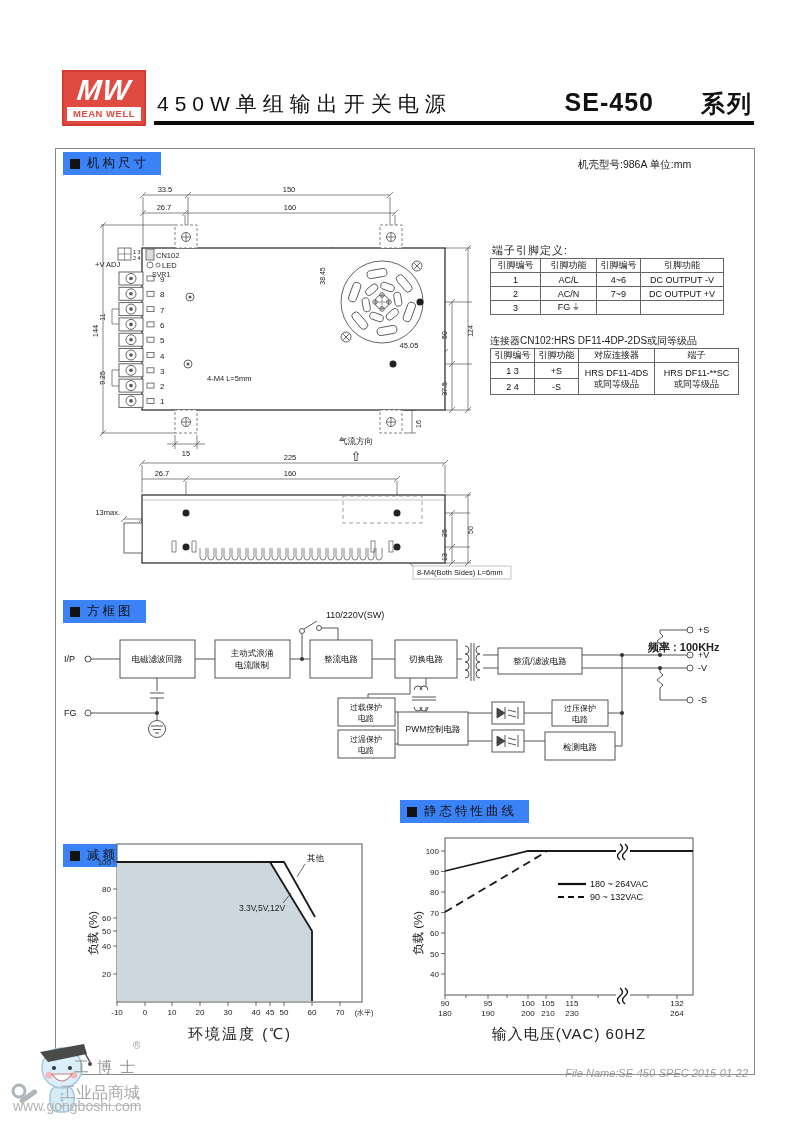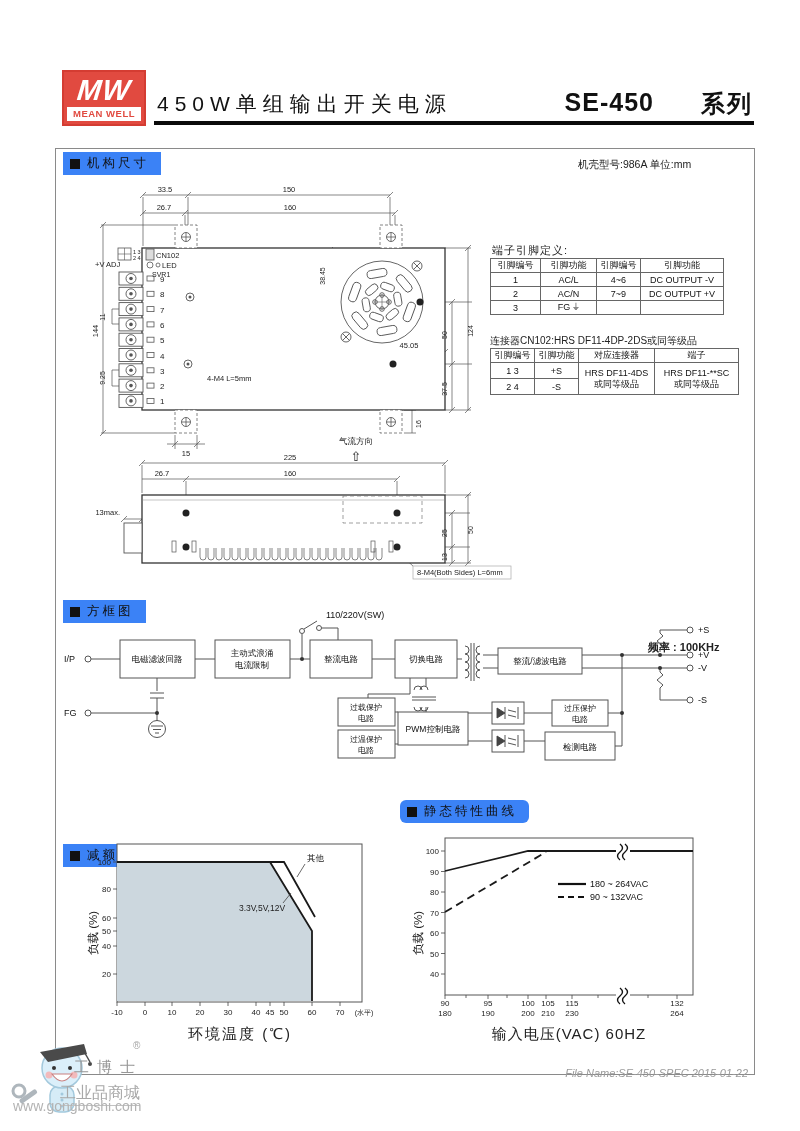--- a/index.html
+++ b/index.html
@@ -524,21 +524,21 @@
       <text x="312" y="1015">60</text>
       <text x="340" y="1015">70</text>
       <text x="364" y="1015" font-size="7">(水平)</text>
       <text x="307" y="861" text-anchor="start" font-size="8.5">其他</text>
       <text x="262" y="911" font-size="8.5">3.3V,5V,12V</text>
       <text x="240" y="1039" font-size="15" letter-spacing="2">环境温度 (℃)</text>
       <text x="97" y="933" font-size="11.5" transform="rotate(-90 97 933)">负载 (%)</text>
     </g>
   </svg>
 
-  <div class="sec" style="left:400px;top:800px;border-radius:6px;">
+  <div class="sec" style="left:400px;top:800px;">
     <span class="sq"></span>
     <span>静态特性曲线</span>
   </div>
 
   <svg style="left:395px;top:793px;" width="360" height="260" viewBox="395 793 360 260">
     <rect x="445" y="838" width="248" height="157" fill="#fff" stroke="#555" stroke-width="1"></rect>
     <polyline points="445,871 528,851 693,851" fill="none" stroke="#1a1a1a" stroke-width="1.8"></polyline>
     <polyline points="445,912 546,852" fill="none" stroke="#1a1a1a" stroke-width="1.8" stroke-dasharray="8,5"></polyline>
     <g stroke="#444" stroke-width="0.8">
       <line x1="441" y1="851" x2="445" y2="851"></line>

